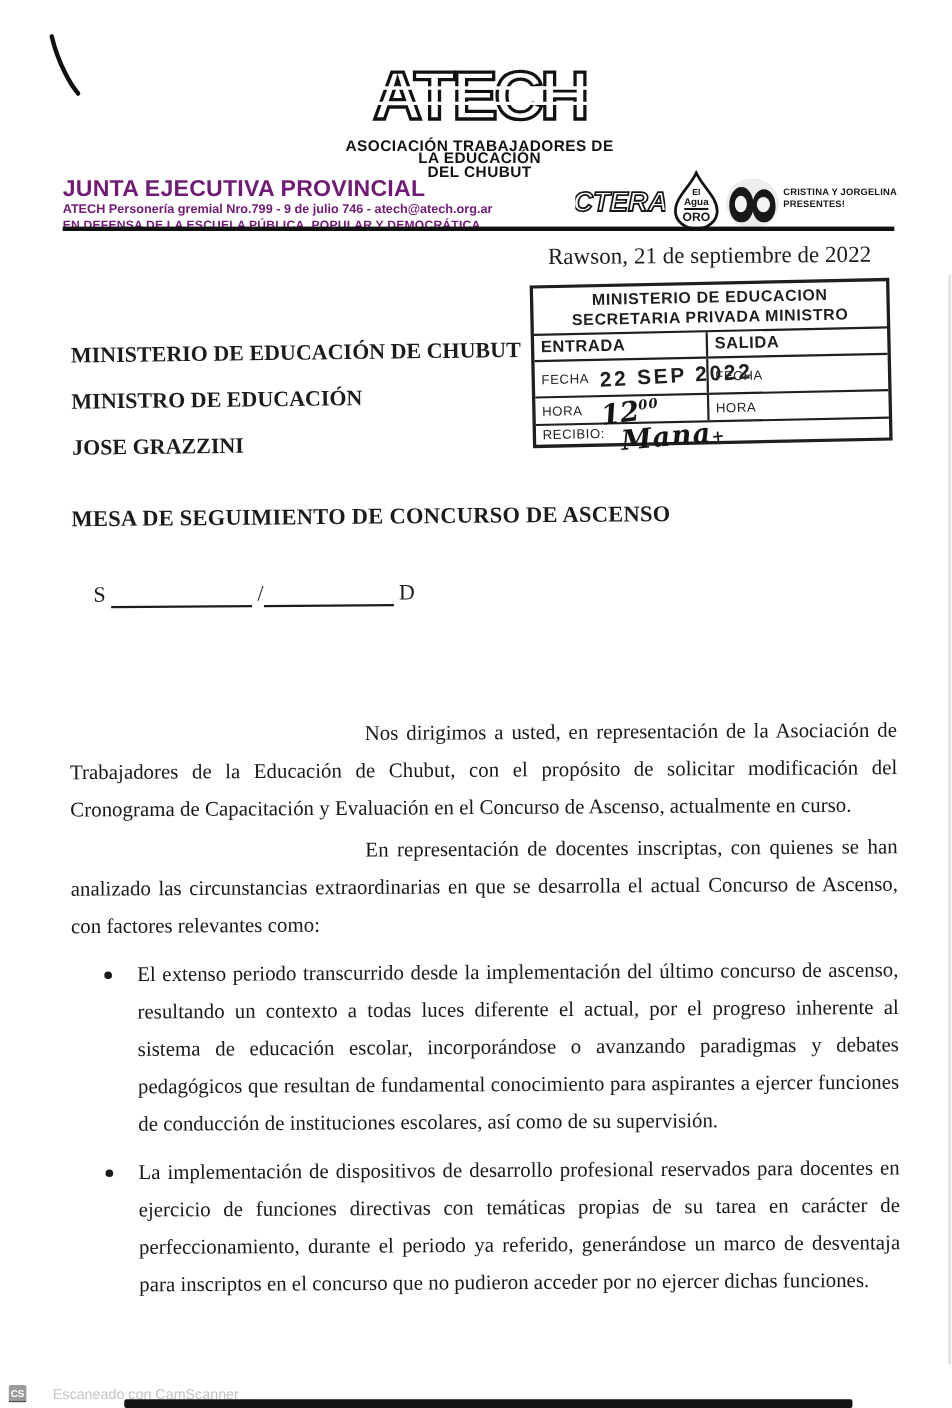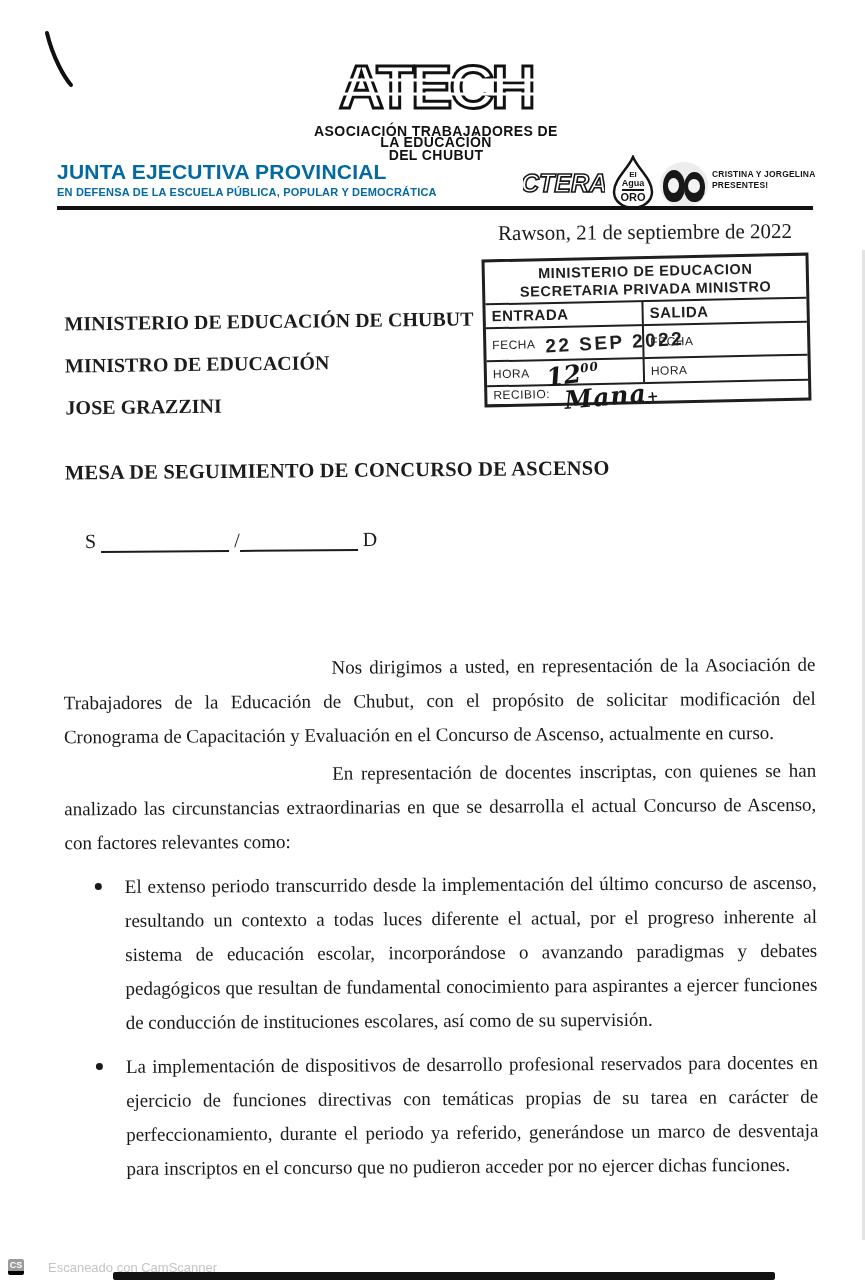--- a/index.html
+++ b/index.html
@@ -7,21 +7,21 @@
   .page{
     position:relative; width:865px; height:1280px; margin:0 auto;
     background:#ffffff; overflow:hidden; color:#1c1c1c;
     font-family:"Liberation Serif", serif;
   }
   
   .pen-mark{ position:absolute; left:38px; top:28px; }
   .atech-logo{ position:absolute; left:306px; top:58px; width:260px; text-align:center; }
   .atech-sub{ font-family:"Liberation Sans", sans-serif; font-weight:bold;
     font-size:14px; letter-spacing:.4px; color:#111; line-height:11px; margin-top:2px; }
-  .junta{ position:absolute; left:57px; top:160px; font-family:"Liberation Sans", sans-serif; color:#0369a1; }
+  .junta{ position:absolute; left:57px; top:160px; font-family:"Liberation Sans", sans-serif; color:#701a75; }
   .junta-title{ font-size:21px; font-weight:bold; letter-spacing:.2px; }
   .junta-l1{ font-size:11.5px; font-weight:bold; margin-top:1px; }
   .junta-l2{ font-size:11px; font-weight:900; letter-spacing:.2px; margin-top:2px; }
   .hrule{ position:absolute; left:57px; top:206px; width:756px; height:4px; background:#111; }
   .ctera{ position:absolute; left:523px; top:168px; }
   .drop-logo{ position:absolute; left:610px; top:155px; }
   .faces-logo{ position:absolute; left:660px; top:162px; width:48px; height:46px;
     background:#ededed; border-radius:50%; overflow:hidden; }
   .head{ position:absolute; border-radius:50% 50% 46% 46%; background:#181818; }
   .head.h1{ left:3px; top:8px; width:22px; height:32px; }
@@ -70,21 +70,21 @@
   .body-text{ position:absolute; left:65px; top:650px; width:752px; font-size:19px;
     line-height:34px; text-align:justify; transform:rotate(-.35deg); color:#191919; }
   .para{ text-indent:268px; margin-bottom:4px; }
   .bullet{ position:relative; padding-left:60px; margin-top:10px; }
   .bullet .dot{ position:absolute; left:30px; top:13px; width:7px; height:7px;
     border-radius:50%; background:#191919; }
   
   .scan-footer{ position:absolute; left:8px; top:1259px; display:flex; align-items:center; }
   .cs-badge{ width:16px; height:16px; background:#9b9b9b; color:#fff; border-radius:2px;
     font-family:"Liberation Sans", sans-serif; font-size:9px; font-weight:bold;
-    display:flex; align-items:center; justify-content:center; border-bottom:4px solid #000000; }
+    display:flex; align-items:center; justify-content:center; border-bottom:1px solid #000000; }
   .cs-text{ margin-left:24px; font-family:"Liberation Sans", sans-serif; font-size:13px;
     color:#c4c4c4; }
   .bottom-bar{ position:absolute; left:113px; top:1272px; width:662px; height:8px;
     background:#121212; border-radius:2px; }
   .edge-shadow{ position:absolute; right:0; top:250px; width:3px; height:990px;
     background:#e3e3e3; }
 </style>
 </head>
 <body>
 
@@ -99,20 +99,21 @@
       <text x="120" y="50" text-anchor="middle" font-family="Liberation Sans, sans-serif" font-weight="bold" font-size="62" fill="#ffffff" stroke="#111111" stroke-width="3" letter-spacing="-3">ATECH</text>
       <line x1="18" y1="22" x2="222" y2="22" stroke="#ffffff" stroke-width="3"></line>
       <line x1="18" y1="36" x2="222" y2="36" stroke="#ffffff" stroke-width="3"></line>
     </svg>
     <div class="atech-sub">ASOCIACIÓN TRABAJADORES DE LA EDUCACIÓN</div>
     <div class="atech-sub">DEL CHUBUT</div>
   </div>
 
   <div class="junta">
     <div class="junta-title">JUNTA EJECUTIVA PROVINCIAL</div>
+    <div class="junta-l1">ATECH Personería gremial Nro.799 - 9 de julio 746 - atech@atech.org.ar</div>
     <div class="junta-l2">EN DEFENSA DE LA ESCUELA PÚBLICA, POPULAR Y DEMOCRÁTICA</div>
   </div>
 
   <svg class="ctera" width="82" height="30" viewBox="0 0 82 30">
     <text x="41" y="24" text-anchor="middle" font-family="Liberation Sans, sans-serif" font-weight="bold" font-style="italic" font-size="25" fill="#ffffff" stroke="#161616" stroke-width="1.6" letter-spacing="0">CTERA</text>
   </svg>
 
   <svg class="drop-logo" width="46" height="54" viewBox="0 0 46 54">
     <path d="M23,2 C28,14 42,24 42,37 A19,16 0 1,1 4,37 C4,24 18,14 23,2 Z" fill="#ffffff" stroke="#141414" stroke-width="2.5"></path>
     <text x="23" y="22" text-anchor="middle" font-family="Liberation Sans, sans-serif" font-weight="bold" font-size="8" fill="#141414">El</text>

